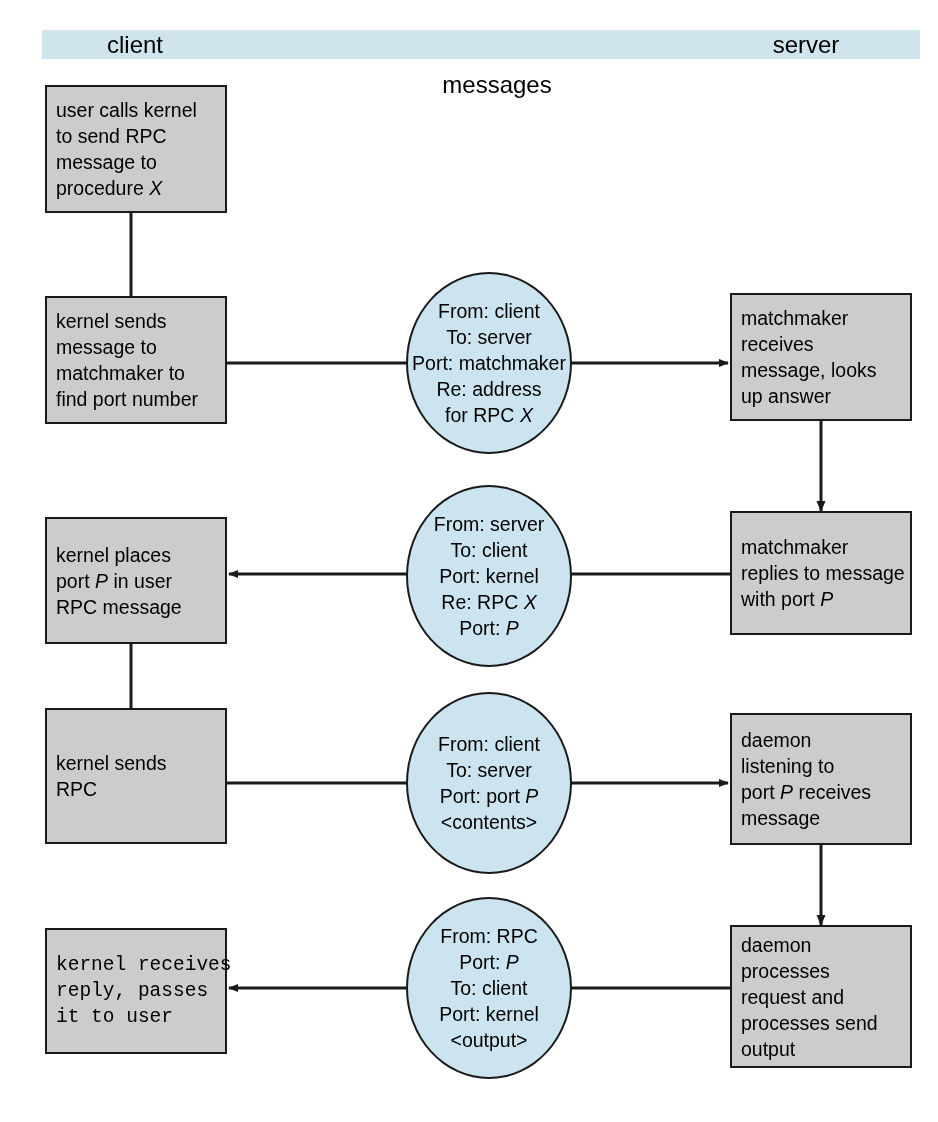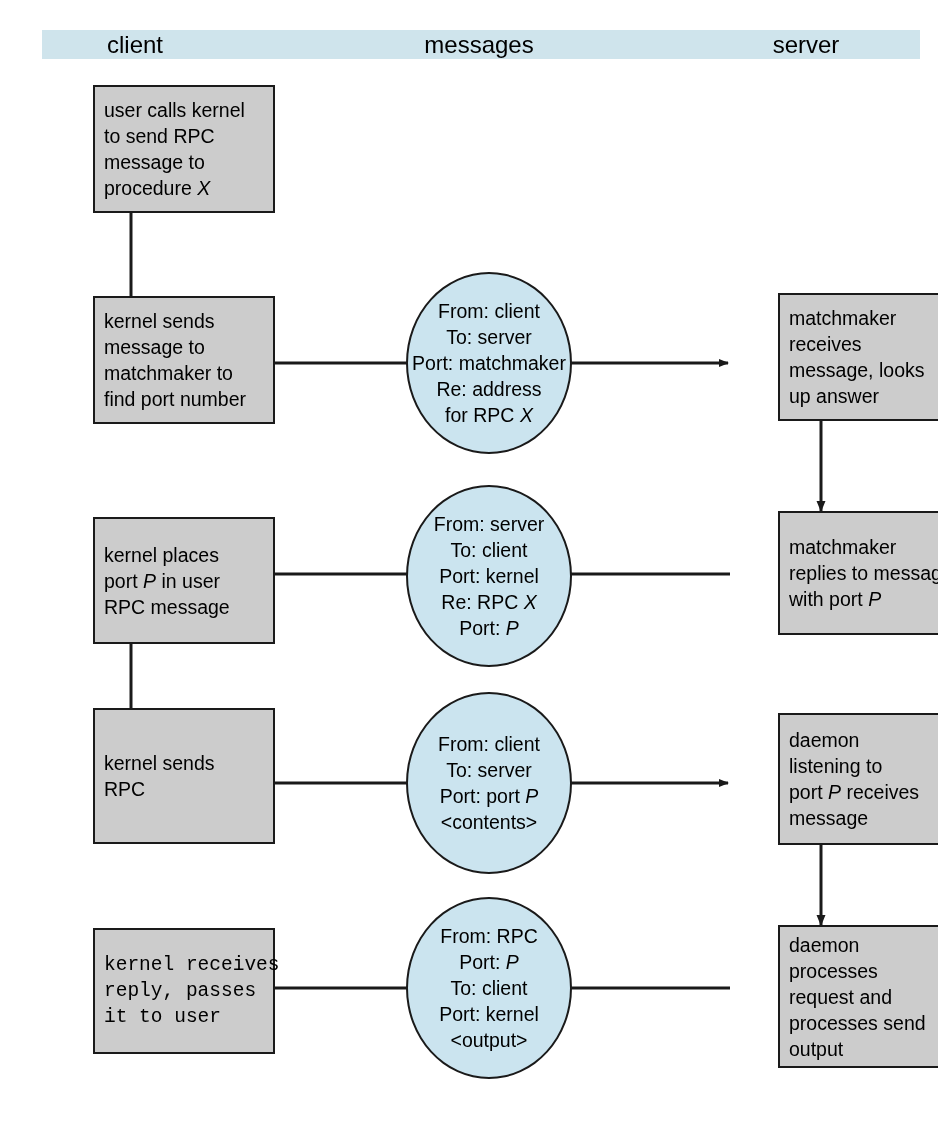--- a/index.html
+++ b/index.html
@@ -38,36 +38,35 @@
   .header-label {
     position: absolute;
     top: 31px;
     height: 27px;
     line-height: 27px;
     font-size: 24px;
     text-align: center;
     white-space: nowrap;
   }
   .hl-client   { left: 42px;  width: 186px; }
-  .hl-messages { left: 314px; width: 330px; }
+  .hl-messages { left: 332px; width: 330px; margin-top: 40px; }
   .hl-server   { left: 700px; width: 212px; }
 
   
   .pbox {
     position: absolute;
     background: #cccccc;
     border: 2px solid #1a1a1a;
     box-sizing: border-box;
     font-size: 19.5px;
     line-height: 26px;
     padding: 8px 9px;
     display: flex;
     flex-direction: column;
     justify-content: center;
-    margin-left: 48px;
   }
   .pbox .tline { white-space: nowrap; }
 
   
   .box-c1 { left: 45px; top: 85px;  width: 182px; height: 128px; }
   .box-c2 { left: 45px; top: 296px; width: 182px; height: 128px; }
   .box-c3 { left: 45px; top: 517px; width: 182px; height: 127px; }
   .box-c4 { left: 45px; top: 708px; width: 182px; height: 136px; }
   .box-c5 { left: 45px; top: 928px; width: 182px; height: 126px; font-family: Liberation Mono, monospace; }
 

